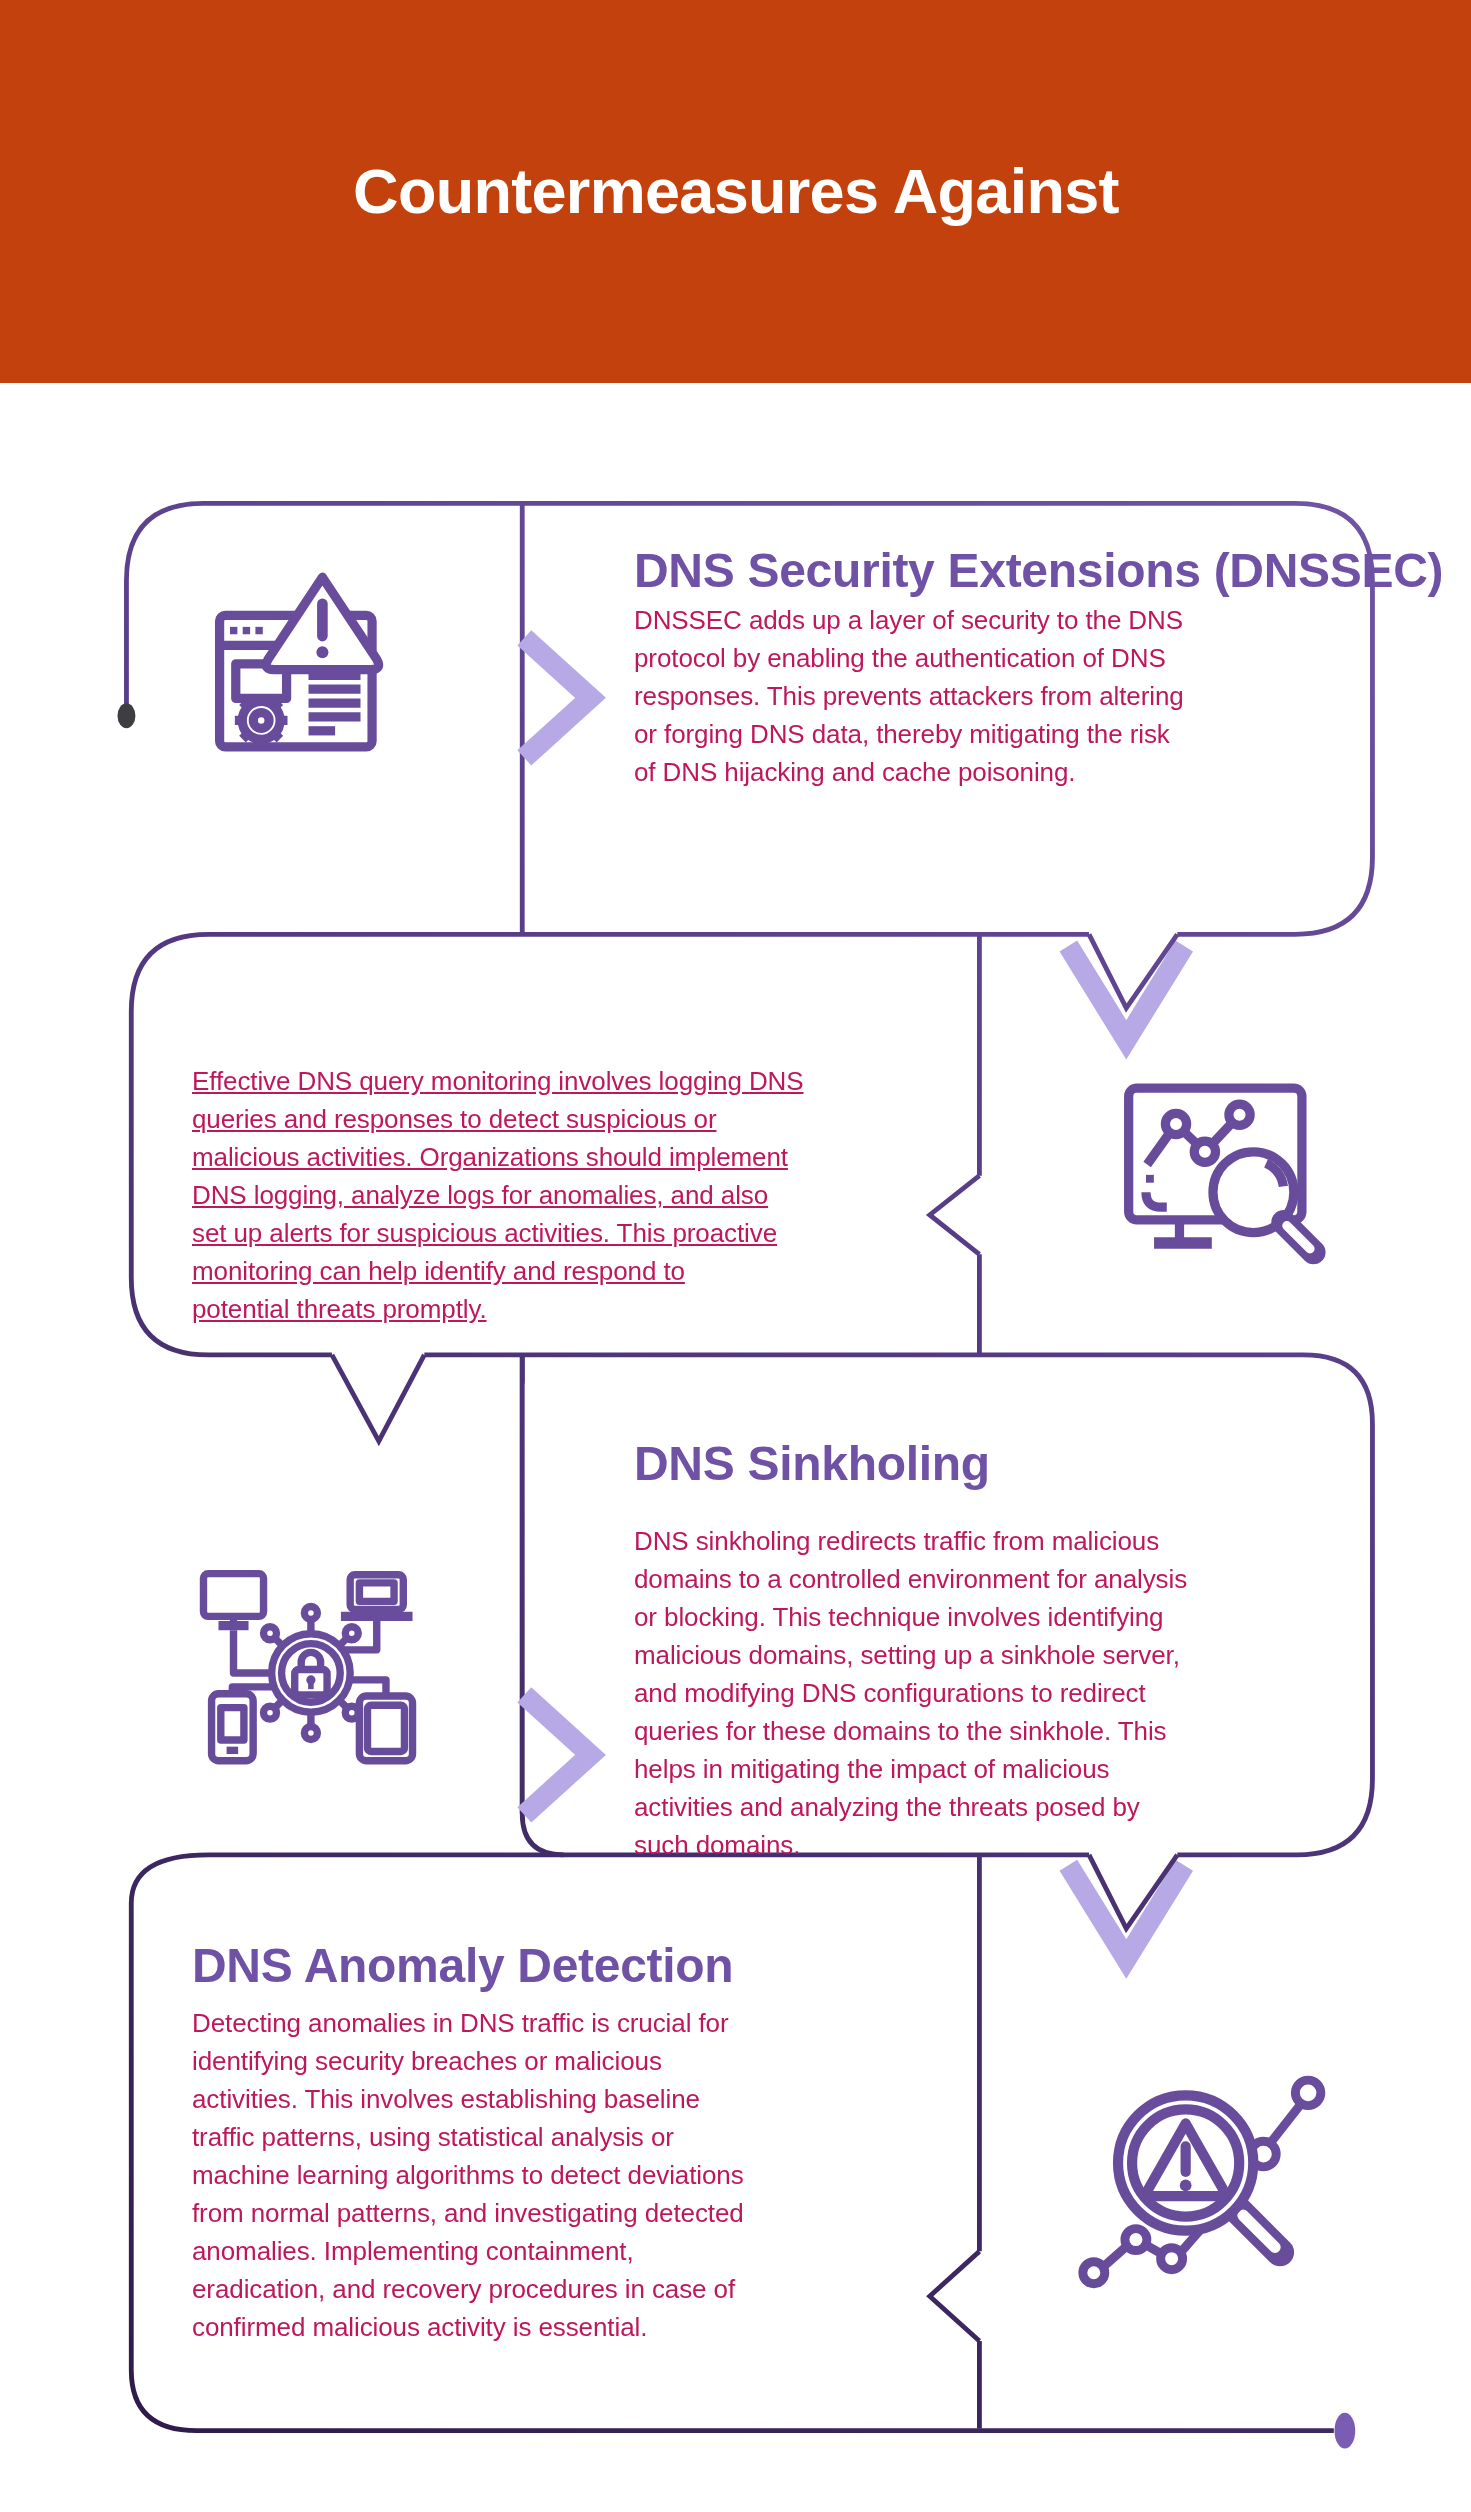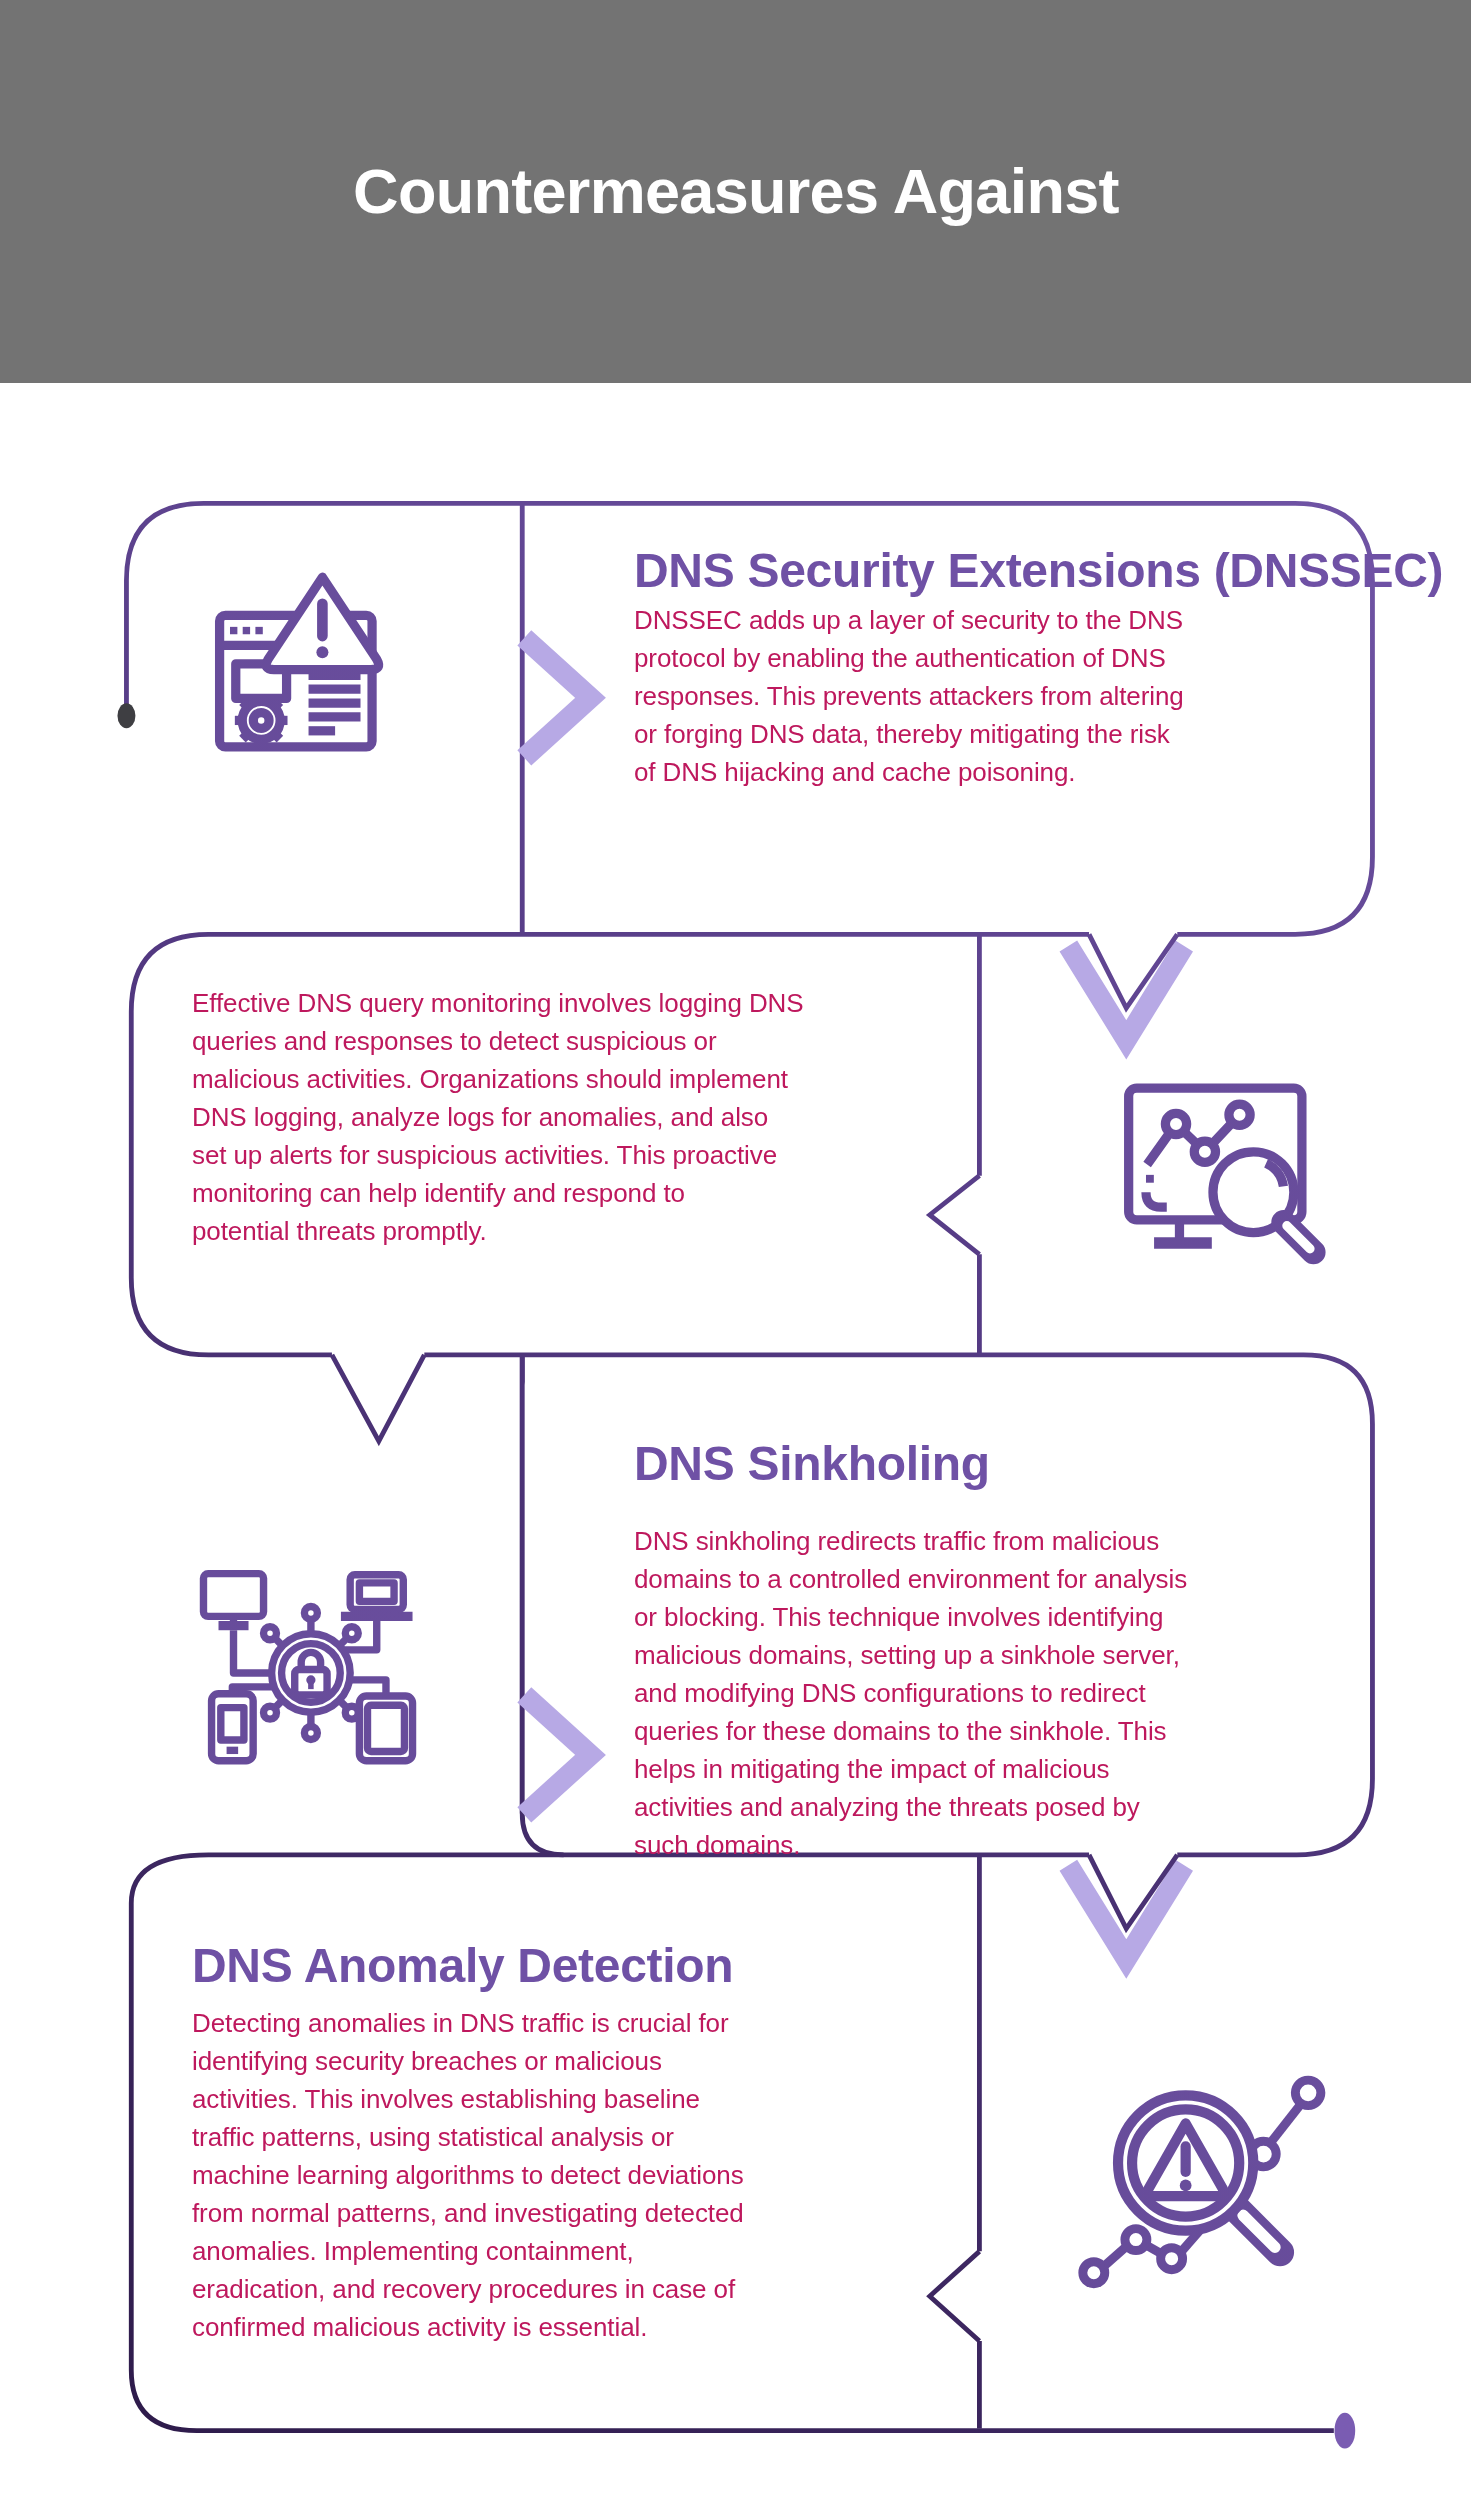--- a/index.html
+++ b/index.html
@@ -1,25 +1,25 @@
 <!DOCTYPE html>
 <html style="font-size:11px"><head>
 <meta charset="utf-8">
 <style>
   html,body{margin:0;padding:0;background:#ffffff;}
   #page{position:relative;width:1472px;height:2512px;background:#ffffff;overflow:hidden;
         font-family:"Liberation Sans",sans-serif;}
-  .header{position:absolute;left:0;top:0;width:1472px;height:383px;background:#737373;
+  .header{position:absolute;left:0;top:0;width:1472px;height:383px;background:#c2410c;
           display:flex;flex-direction:row;justify-content:center;align-items:center;}
   .header-line{color:#ffffff;font-weight:bold;font-size:63px;line-height:73px;letter-spacing:-0.7px;text-align:center;}
   svg.art{position:absolute;left:0;top:0;}
   .sec-title{position:absolute;font-weight:bold;font-size:48px;color:#6F51A5;letter-spacing:-0.3px;white-space:nowrap;}
   .sec-body{position:absolute;font-size:26px;line-height:38px;color:#be185d;white-space:pre-line;letter-spacing:-0.1px;}
   #t1{left:634px;top:543px;}   #b1{left:634px;top:601px;width:745px;}
-  #t2{left:192px;top:978px;}  #b2{left:192px;top:984px;width:765px;}
+  #t2{left:192px;top:978px;}  #b2{left:192px;top:1062px;width:765px;text-decoration:underline;}
   #t3{left:634px;top:1436px;}  #b3{left:634px;top:1494px;width:745px;margin-top:28px;}
   #t4{left:192px;top:1938px;}  #b4{left:192px;top:2004px;width:765px;}
 </style>
 </head>
 <body>
 
 <div id="page">
 
   <div class="header">
     <div class="header-line">Countermeasures Against</div>

